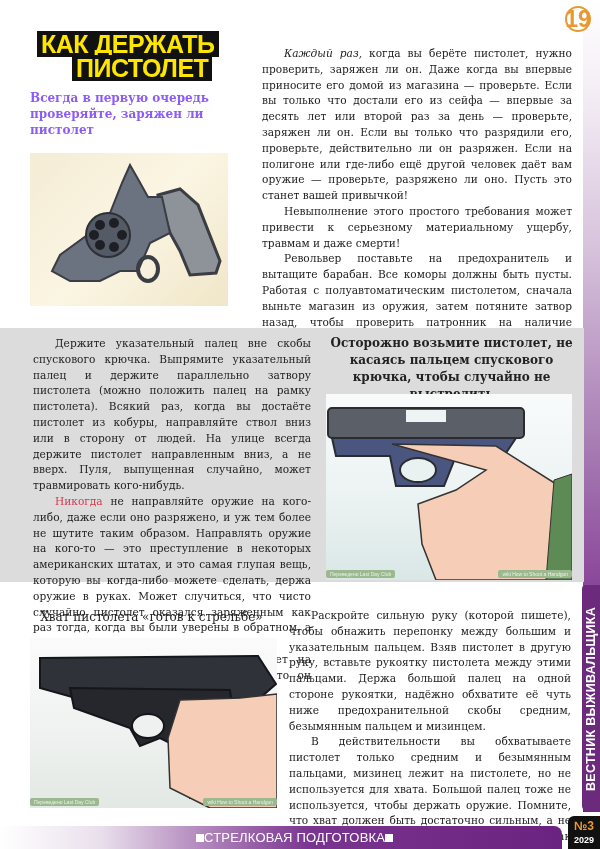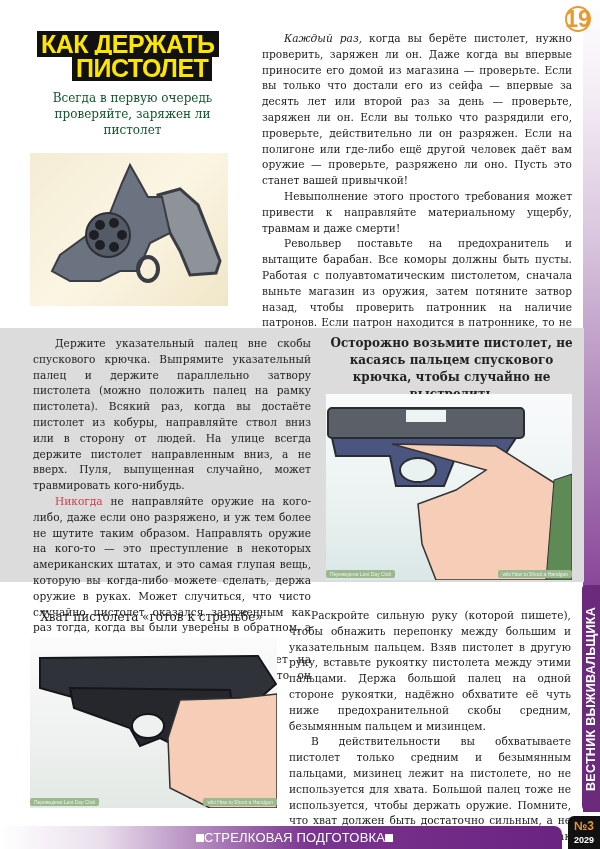--- a/index.html
+++ b/index.html
@@ -13,29 +13,29 @@
   .side-tab-text span { transform:rotate(-90deg); white-space:nowrap; font-family:"Liberation Sans", sans-serif; font-weight:bold; color:#fff; font-size:12.5px; letter-spacing:0.3px; }
 
   
   .page-num { left:565px; top:6px; width:26px; height:26px; border:2px solid #e79a31; border-radius:50%; color:#e79a31; font-family:"Liberation Sans", sans-serif; font-weight:bold; font-size:23px; display:flex; align-items:center; justify-content:center; box-sizing:border-box; }
 
   
   .title-line { background:#111; color:#ffe600; font-family:"Liberation Sans", sans-serif; font-weight:900; font-size:25px; line-height:24px; padding:1px 4px; letter-spacing:-0.5px; white-space:nowrap; }
   .title1 { left:37px; top:31px; }
   .title2 { left:64px; top:55px;margin-left:8px; }
 
-  .lead { left:30px; top:90px; width:205px; text-align:center; color:#14532d; font-weight:normal; font-size:12px; line-height:16px; }
+  .lead { left:30px; top:90px; width:205px; text-align:left; color:#8b5cf6; font-weight:bold; font-size:12px; line-height:16px; }
 
   
   .txt { font-size:10.6px; line-height:15.8px; text-align:justify; color:#222; }
   .txt p { margin:0; text-indent:22px; }
   .txt em { font-style:italic; }
   .red { color:#d63a4a; }
 
-  .col1 { left:262px; top:31px; width:310px; }
+  .col1 { left:262px; top:46px; width:310px; }
 
   
   .img-revolver { left:30px; top:153px; width:198px; height:153px; background:linear-gradient(135deg,#f4ecd4 0%,#fbf5e3 50%,#f0e6c8 100%); }
 
   
   .band { left:0; top:328px; width:584px; height:254px; background:#dcdcdc; }
   .col-gray { left:33px; top:336px; width:278px; }
   .caption2 { left:330px; top:335px; width:243px; text-align:center; font-weight:bold; font-size:12px; line-height:17px; color:#222; }
   .img-grip1 { left:326px; top:394px; width:246px; height:186px; background:linear-gradient(180deg,#f9fbfb 0%,#eaf2f1 60%,#d9e7e6 100%); overflow:hidden; }
 
@@ -76,21 +76,21 @@
     <circle cx="92" cy="82" r="5" fill="#1d1f24"></circle>
       <circle cx="84" cy="94" r="5" fill="#1d1f24"></circle>
     <circle cx="70" cy="92" r="5" fill="#1d1f24"></circle>
       <circle cx="64" cy="82" r="5" fill="#1d1f24"></circle>
     <ellipse cx="118" cy="116" rx="10" ry="12" fill="none" stroke="#3a3d44" stroke-width="4"></ellipse>
   </svg>
 </div>
 
 <div class="abs txt col1">
   <p><em>Каждый раз,</em><span> когда вы берёте пистолет, нужно проверить, заряжен ли он. Даже когда вы впервые приносите его домой из магазина — проверьте. Если вы только что достали его из сейфа — впервые за десять лет или второй раз за день — проверьте, заряжен ли он. Если вы только что разрядили его, проверьте, действительно ли он разряжен. Если на полигоне или где-либо ещё другой человек даёт вам оружие — проверьте, разряжено ли оно. Пусть это станет вашей привычкой!</span></p>
-  <p>Невыполнение этого простого требования может привести к направляйте материальному ущербу, травмам и даже смерти!</p>
+  <p>Невыполнение этого простого требования может привести к серьезному материальному ущербу, травмам и даже смерти!</p>
   <p>Револьвер поставьте на предохранитель и вытащите барабан. Все коморы должны быть пусты. Работая с полуавтоматическим пистолетом, сначала выньте магазин из оружия, затем потяните затвор назад, чтобы проверить патронник на наличие патронов. Если патрон находится в патроннике, то не пытайтесь достать его руками, а потяните затвор дальше и патрон вылетит сам.</p>
   <p>Пока вы тренируетесь правильно держать пистолет, держите затвор открытым, чтобы убедиться, что он всё время разряжен и чтобы привыкнуть ставить большой палец в правильное положение (в котором он не мешает затвору).</p>
 </div>
 
 <div class="abs band"></div>
 
 <div class="abs txt col-gray">
   <p>Держите указательный палец вне скобы спускового крючка. Выпрямите указательный палец и держите параллельно затвору пистолета (можно положить палец на рамку пистолета). Всякий раз, когда вы достаёте пистолет из кобуры, направляйте ствол вниз или в сторону от людей. На улице всегда держите пистолет направленным вниз, а не вверх. Пуля, выпущенная случайно, может травмировать кого-нибудь.</p>
   <p><span class="red">Никогда</span><span> не направляйте оружие на кого-либо, даже если оно разряжено, и уж тем более не шутите таким образом. Направлять оружие на кого-то — это преступление в некоторых американских штатах, и это самая глупая вещь, которую вы когда-либо можете сделать, держа оружие в руках. Может случиться, что чисто случайно пистолет оказался заряженным как раз тогда, когда вы были уверены в обратном, а потом случайный выстрел — и всё…</span></p>
   <p>Учитесь правильно держать пистолет на стрельбище, но не забывайте о том, что он должен быть разряжен.</p>

